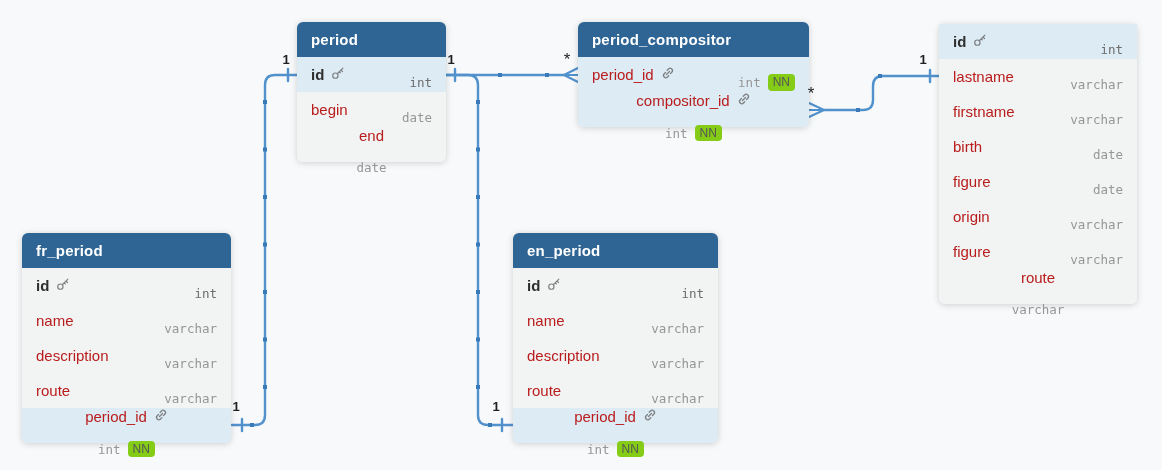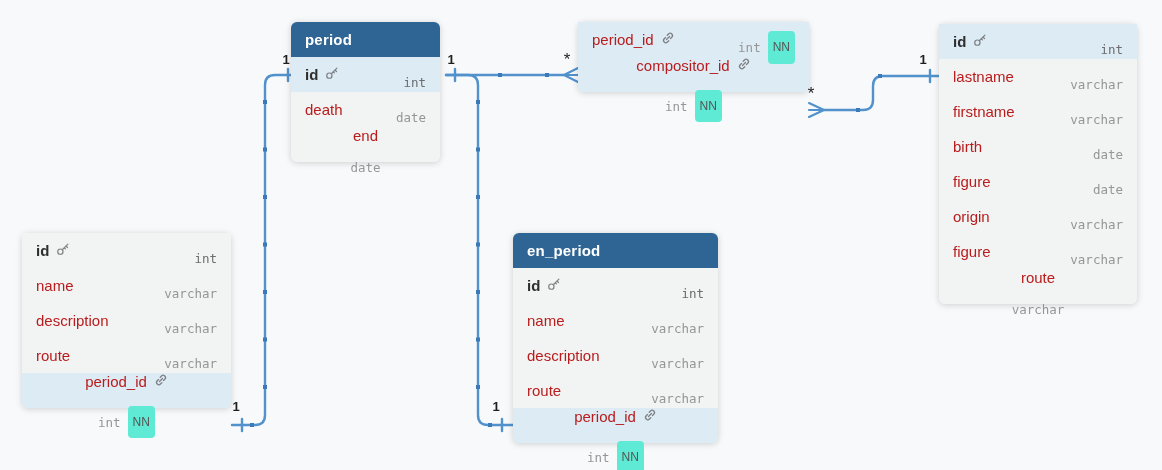--- a/index.html
+++ b/index.html
@@ -12,21 +12,21 @@
   .trow{height:35px;display:flex;align-items:center;justify-content:space-between;padding:0 14px;background:#f2f3f3;}
   .trow.hl{background:#ddebf5;}
   .trow:last-child{border-radius:0 0 6px 6px;flex-direction:column;}
   .cleft{display:flex;align-items:flex-start;min-width:0;}
   .cname{font-size:15px;color:#b91c1c;white-space:nowrap;}
   .cname.pk{font-weight:bold;color:#2e2e2e;}
   .icon{display:inline-flex;margin-left:7px;opacity:.75;}
   .cright{display:flex;align-items:center;margin-top:16px;}
   .ctype{font-family:"DejaVu Sans Mono",monospace;font-size:12.5px;color:#969696;}
   .ctype.dk{color:#6d6d6d;}
-  .nn{margin-left:7px;font-size:12px;color:#555;background:#5eead4;border-radius:4px;padding:9px 5px;line-height:1.2;}
+  .nn{margin-left:7px;font-size:12px;color:#555;background:#84cc16;border-radius:4px;padding:1px 5px;line-height:1.2;}
   .card{position:absolute;z-index:3;width:14px;text-align:center;font-size:13px;font-weight:600;color:#1f1f1f;pointer-events:none;}
   .card.many{font-size:17px;font-weight:500;}
 </style>
 </head>
 <body>
 
 <div class="canvas">
 
   <svg class="wires" width="1162" height="470" viewBox="0 0 1162 470" fill="none" stroke="#5191cc" stroke-width="2.4" stroke-linecap="round">
 
@@ -91,57 +91,60 @@
   </svg>
 
   <div class="card" style="left:279px;top:52px;">1</div>
   <div class="card" style="left:229px;top:399px;">1</div>
   <div class="card" style="left:444px;top:52px;">1</div>
   <div class="card" style="left:489px;top:399px;">1</div>
   <div class="card many" style="left:560px;top:50px;">*</div>
   <div class="card" style="left:916px;top:52px;">1</div>
   <div class="card many" style="left:804px;top:84px;">*</div>
 
-  <div class="table" style="left:291px;top:22px;width:149px;">
+  <div class="table" style="left:297px;top:22px;width:149px;">
     <div class="thead">
       <span class="tname">period</span>
     </div>
     <div class="trow hl">
       <span class="cleft">
           <span class="cname pk">id</span>
         <span class="icon">
             <svg width="14" height="14" viewBox="0 0 16 16" fill="none" stroke="#5e5e5e" stroke-width="1.4" stroke-linecap="round" stroke-linejoin="round">
               <circle cx="5" cy="11" r="3"></circle>
               <path d="M7.2 8.8 L13.6 2.4 M11.4 4.6 l1.7 1.7 M9.4 6.6 l1.3 1.3"></path>
             </svg>
           </span>
         </span>
       <span class="cright">
           <span class="ctype dk">int</span>
         </span>
     </div>
     <div class="trow">
       <span class="cleft">
-          <span class="cname">death</span>
+          <span class="cname">begin</span>
         </span>
       <span class="cright">
           <span class="ctype">date</span>
         </span>
     </div>
     <div class="trow">
       <span class="cleft">
           <span class="cname">end</span>
         </span>
       <span class="cright">
           <span class="ctype">date</span>
         </span>
     </div>
   </div>
 
   <div class="table" style="left:578px;top:22px;width:231px;">
+    <div class="thead">
+      <span class="tname">period_compositor</span>
+    </div>
     <div class="trow hl">
       <span class="cleft">
           <span class="cname">period_id</span>
         <span class="icon">
             <svg width="14" height="14" viewBox="0 0 16 16" fill="none" stroke="#5e5e5e" stroke-width="1.5" stroke-linecap="round">
               <path d="M6.3 9.7 l3.4-3.4"></path>
               <path d="M5.2 7.4 L3.7 8.9 a2.6 2.6 0 0 0 3.7 3.7 L8.9 11.1"></path>
               <path d="M10.8 8.6 L12.3 7.1 a2.6 2.6 0 0 0 -3.7 -3.7 L7.1 4.9"></path>
             </svg>
           </span>
@@ -236,20 +239,23 @@
       <span class="cleft">
           <span class="cname">route</span>
         </span>
       <span class="cright">
           <span class="ctype">varchar</span>
         </span>
     </div>
   </div>
 
   <div class="table" style="left:22px;top:233px;width:209px;">
+    <div class="thead">
+      <span class="tname">fr_period</span>
+    </div>
     <div class="trow">
       <span class="cleft">
           <span class="cname pk">id</span>
         <span class="icon">
             <svg width="14" height="14" viewBox="0 0 16 16" fill="none" stroke="#5e5e5e" stroke-width="1.4" stroke-linecap="round" stroke-linejoin="round">
               <circle cx="5" cy="11" r="3"></circle>
               <path d="M7.2 8.8 L13.6 2.4 M11.4 4.6 l1.7 1.7 M9.4 6.6 l1.3 1.3"></path>
             </svg>
           </span>
         </span>

